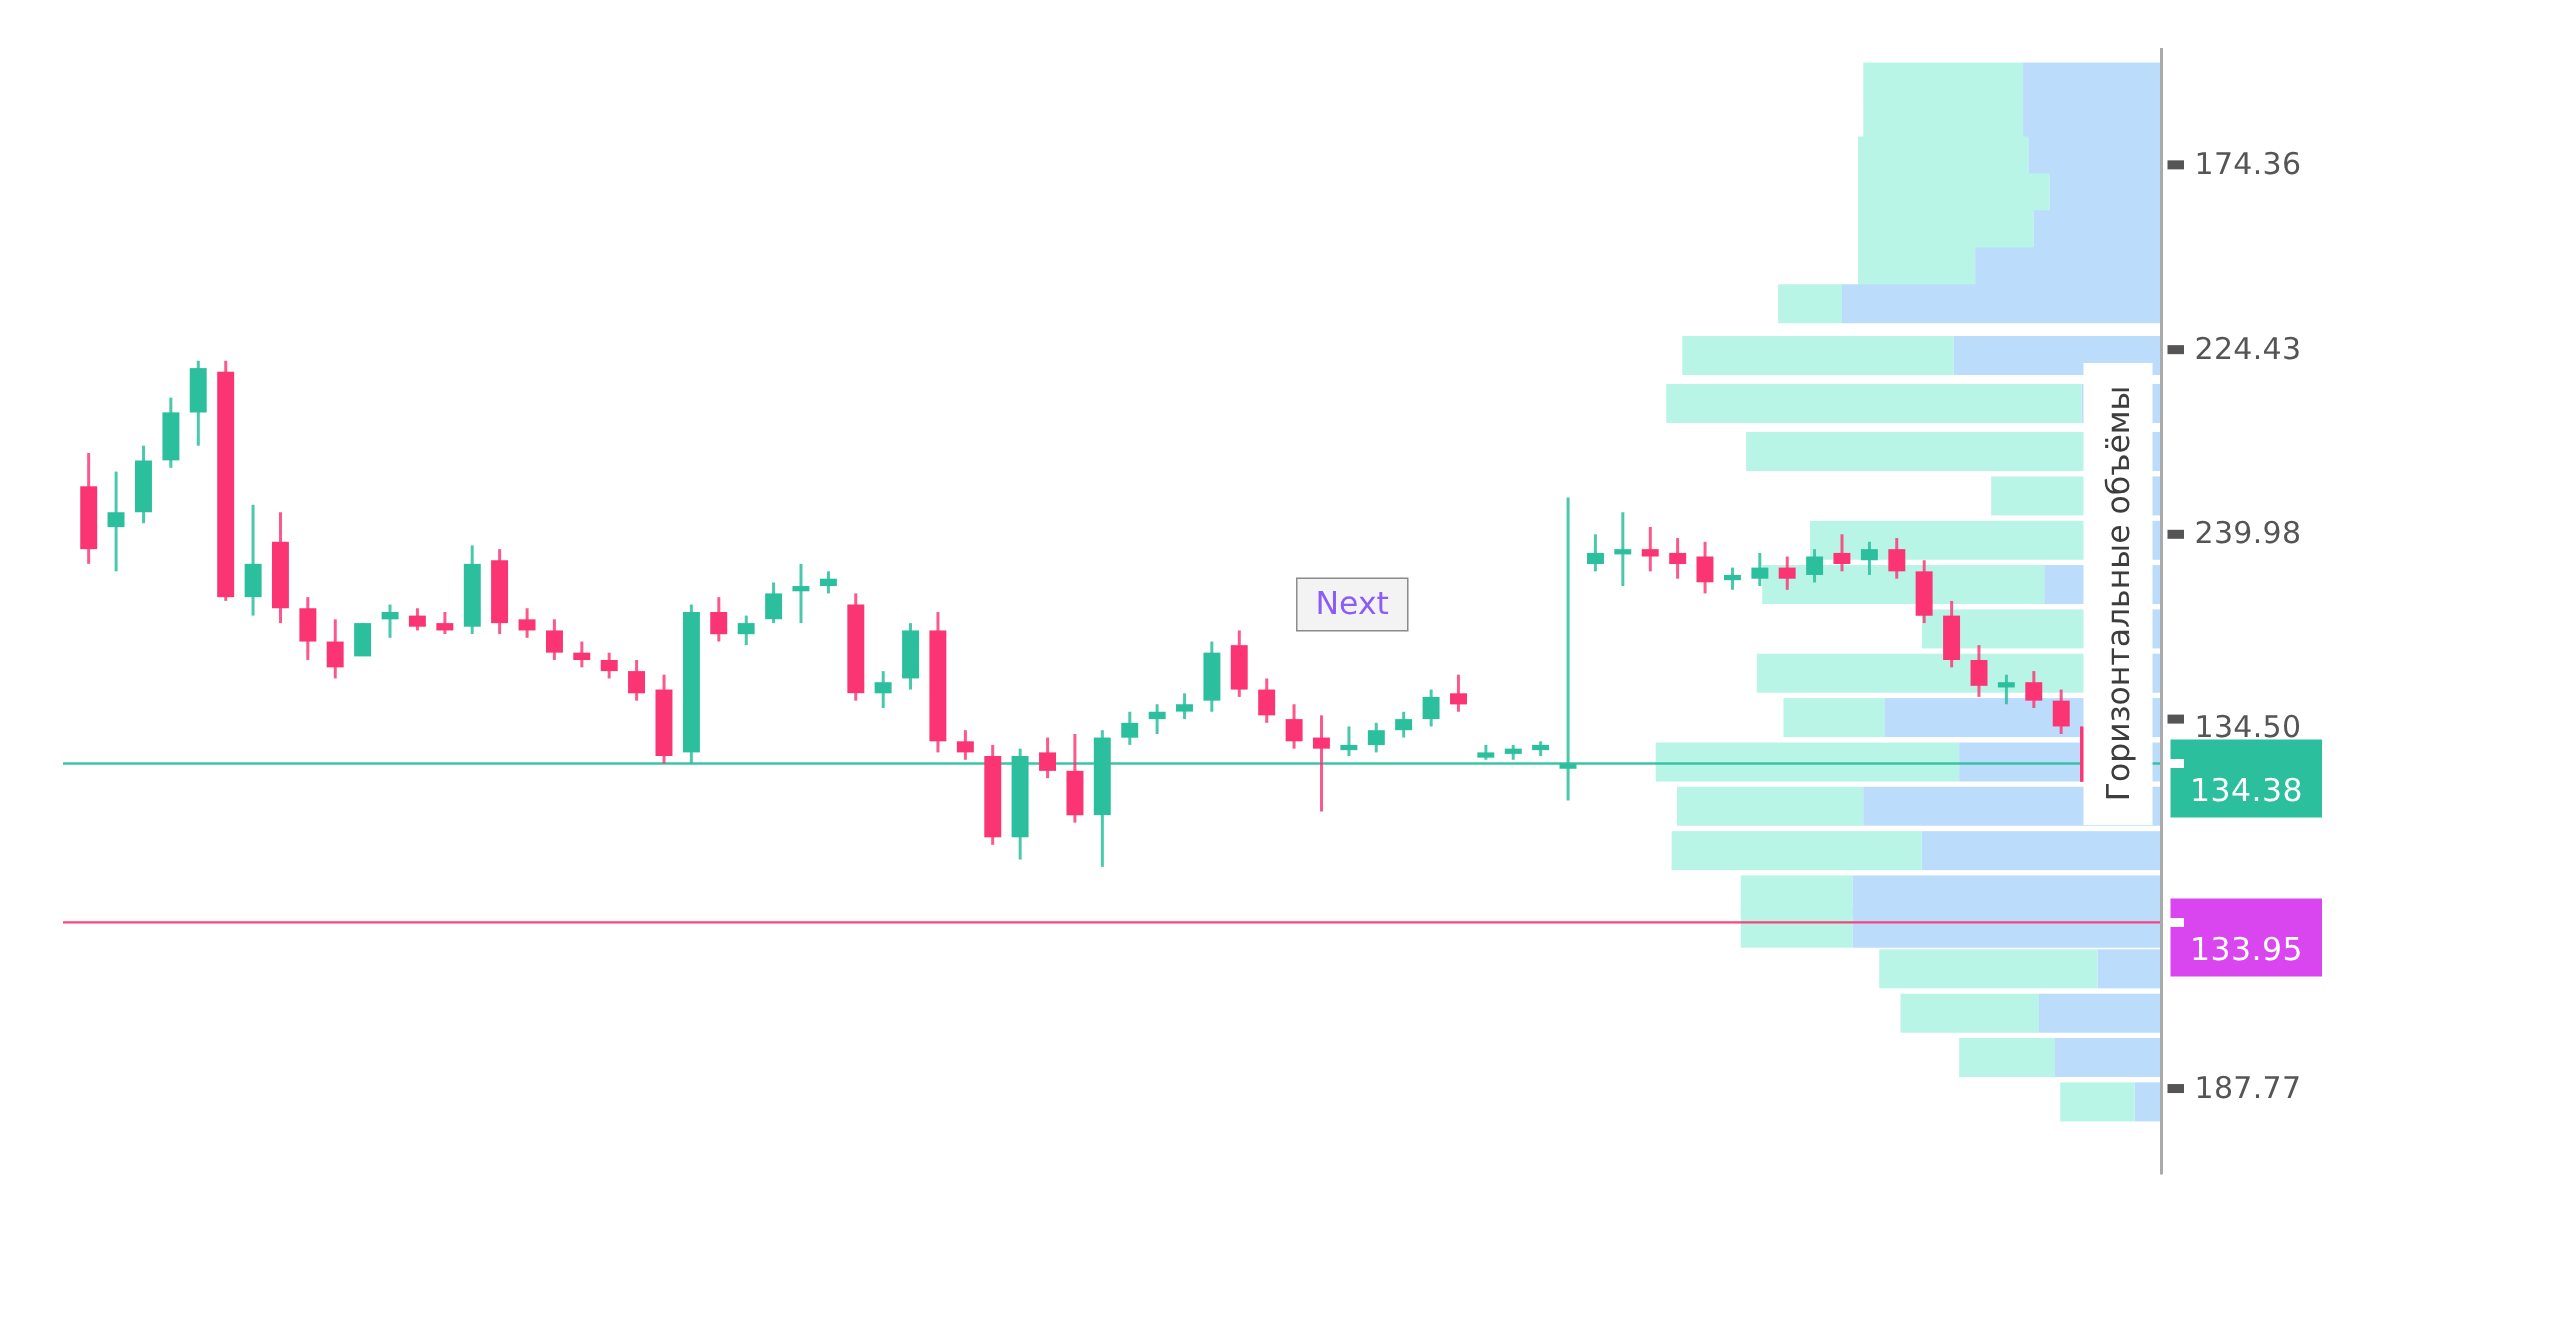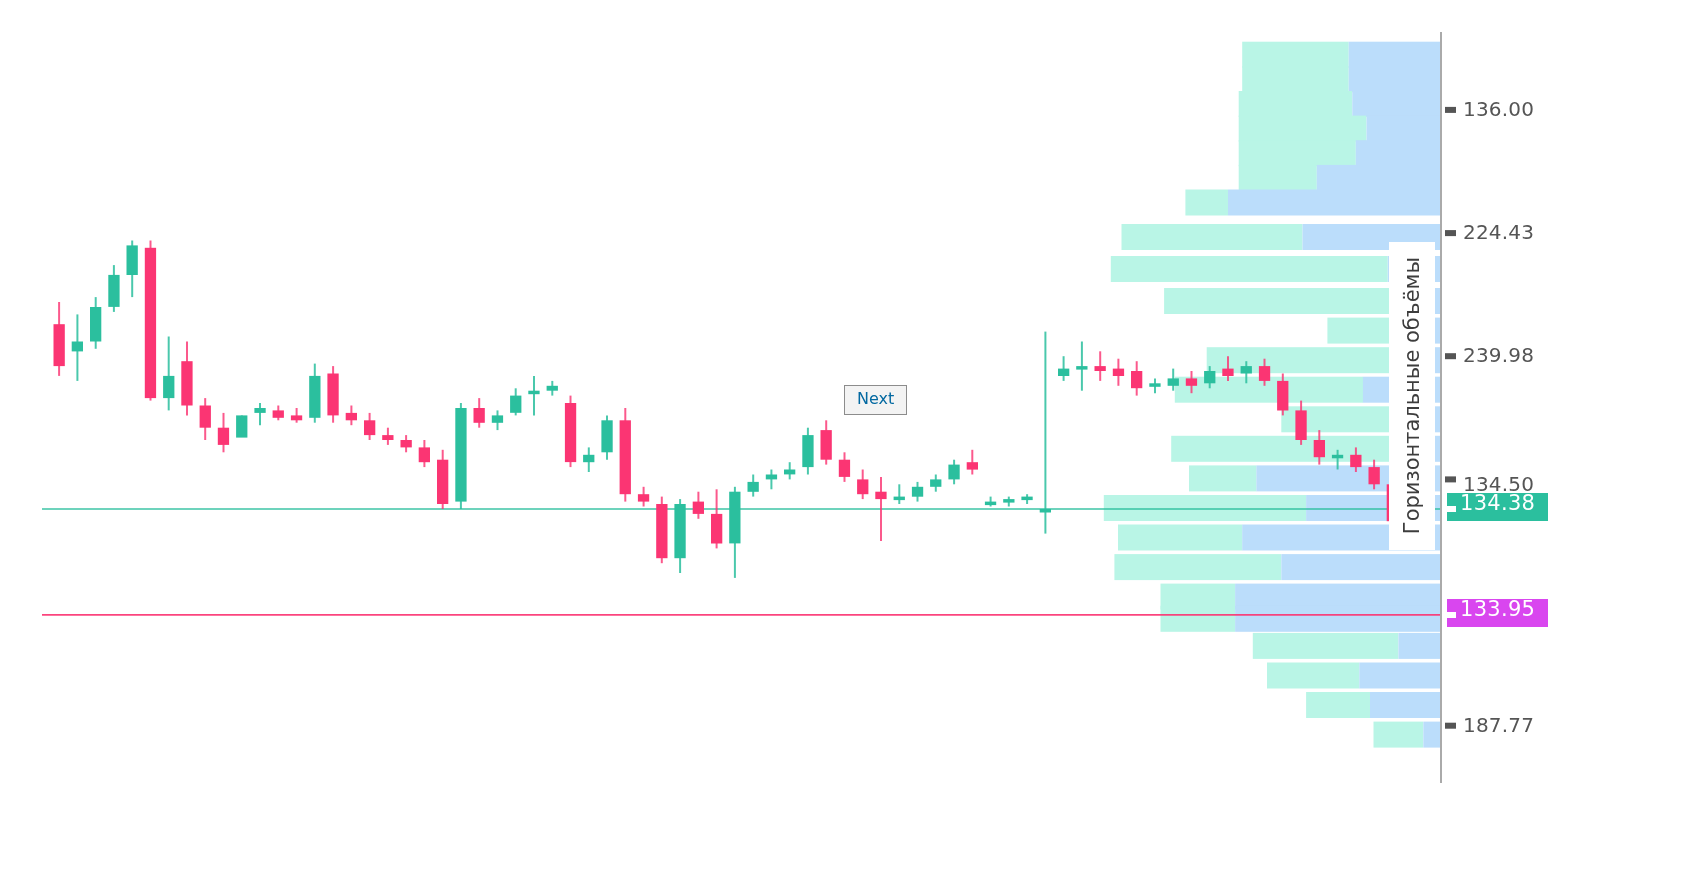--- a/index.html
+++ b/index.html
@@ -30,34 +30,34 @@
     font-size: 20px;
     color: #555555;
     font-family: "DejaVu Sans", "Liberation Sans", sans-serif;
     white-space: nowrap;
     letter-spacing: 0.2px;
   }
   .price-badge {
     position: absolute;
     font-size: 21px;
     color: #ffffff;
-    padding: 0 13px 7px 13px;
+    padding: 24px 13px 7px 13px;
     white-space: nowrap;
     font-family: "DejaVu Sans", "Liberation Sans", sans-serif;
     letter-spacing: 0.3px;
     line-height: 1;
   }
   #next-button {
     position: absolute;
-    left: 844px;
+    left: 864px;
     top: 385px;
     background: #f3f3f3;
     border: 1px solid #8c8c8c;
-    color: #0369a1;
-    font-size: 16px;
+    color: #8b5cf6;
+    font-size: 21px;
     padding: 4px 12px 6px 12px;
     font-family: "DejaVu Sans", "Liberation Sans", sans-serif;
     line-height: 1.15;
     cursor: pointer;
   }
   #vp-axis-title {
     position: absolute;
     left: 1389px;
     top: 242px;
     width: 46px;
@@ -455,21 +455,21 @@
       </g>
   </svg>
 
   <div id="vp-axis-title">
     <span>Горизонтальные объёмы</span>
   </div>
 
   <div id="next-button">Next</div>
 
   <div id="tick-labels">
-      <div class="axis-tick-label" style="left: 1463px; top: 96.9px;">136.00</div>
+      <div class="axis-tick-label" style="left: 1463px; top: 96.9px;">174.36</div>
       <div class="axis-tick-label" style="left: 1463px; top: 220.067px;">224.43</div>
       <div class="axis-tick-label" style="left: 1463px; top: 343.233px;">239.98</div>
       <div class="axis-tick-label" style="left: 1463px; top: 472px; text-align: center;">134.50</div>
       <div class="axis-tick-label" style="left: 1463px; top: 712.733px;">187.77</div>
     </div>
   <div id="price-badges">
       <div style="position: absolute; left: 1445px; top: 505.96px; width: 11px; height: 6px; background: rgb(255, 255, 255); z-index: 3;"></div>
       <div class="price-badge" style="background: rgb(43, 191, 158); left: 1447px; top: 492.96px; z-index: 2;">134.38</div>
       <div style="position: absolute; left: 1445px; top: 611.883px; width: 11px; height: 6px; background: rgb(255, 255, 255); z-index: 3;"></div>
       <div class="price-badge" style="background: #d946ef; left: 1447px; top: 598.883px; z-index: 2;">133.95</div>

